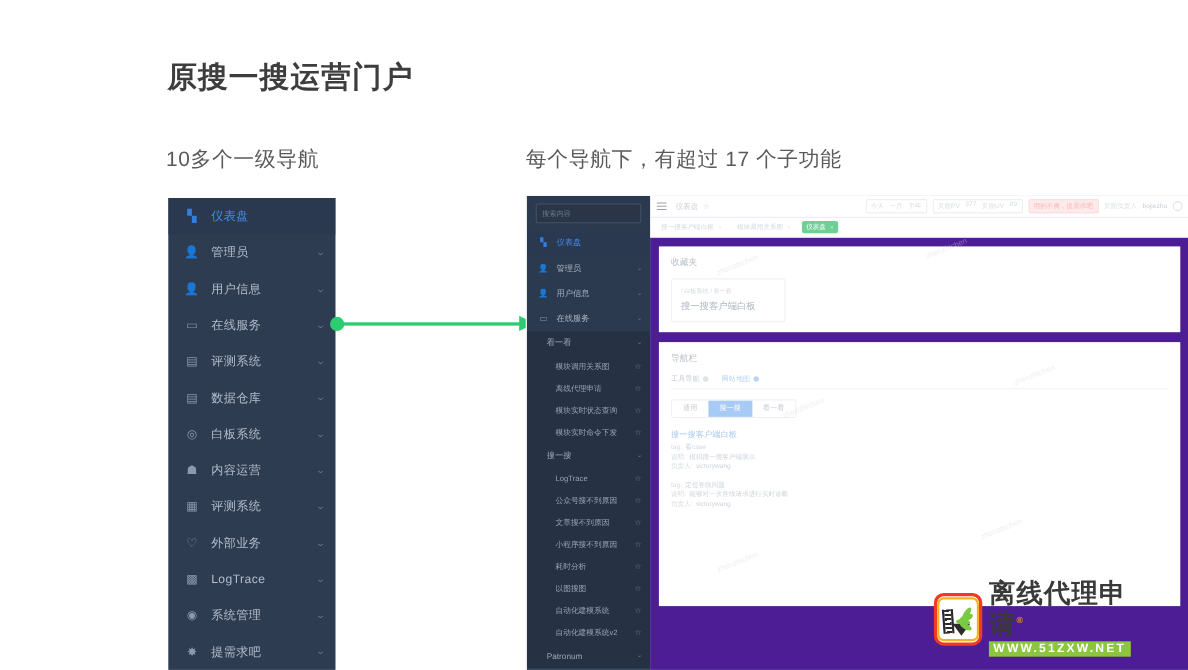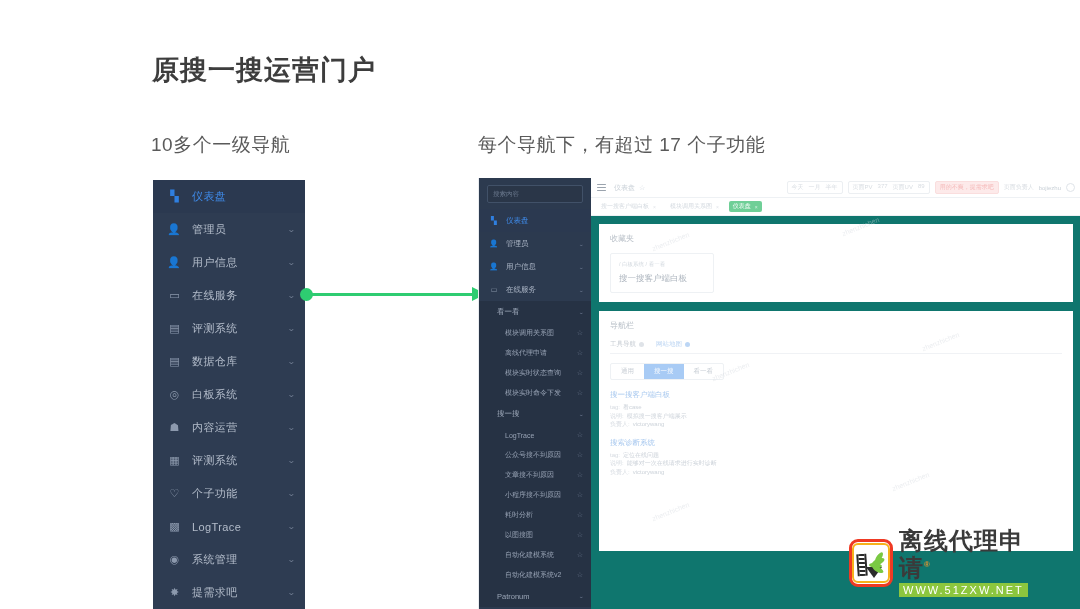--- a/index.html
+++ b/index.html
@@ -83,21 +83,21 @@
   .as-group .lbl{font-size:7.5px;color:#9aa5b6;}
   .as-group .chev{margin-left:auto;font-size:5.5px;color:#66738a;transform:scaleX(1.3);}
   .as-sub{
     height:20px;display:flex;align-items:center;padding:0 8px 0 26px;
     background:#263244;box-sizing:border-box;
   }
   .as-sub .lbl{font-size:7px;color:#97a2b4;white-space:nowrap;}
   .as-sub .star{margin-left:auto;font-size:7px;color:#6f7c91;}
 
   
-  .app-main{position:absolute;left:112px;top:0;right:0;bottom:0;background:#0f766e;}
+  .app-main{position:absolute;left:112px;top:0;right:0;bottom:0;background:#4c1d95;}
   .app-top{
     height:20px;background:#fff;display:flex;align-items:center;padding:0 6px;
     border-bottom:1px solid #eef1f4;box-sizing:border-box;
   }
   .burger{width:9px;height:8px;display:flex;flex-direction:column;justify-content:space-between;margin-right:8px;}
   .burger i{display:block;height:1.4px;background:#9aa3ad;border-radius:1px;}
   .app-top .crumb{font-size:7px;color:#cbd2d9;margin-right:4px;}
   .app-top .star{font-size:7px;color:#cfd6dd;}
   .top-right{margin-left:auto;display:flex;align-items:center;gap:5px;}
   .pill{
@@ -162,21 +162,21 @@
   }
   .pot{position:absolute;left:12px;bottom:3px;width:0;height:0;
     border-left:8px solid transparent;border-right:8px solid transparent;border-top:11px solid #2b2b2b;}
   .ladder{position:absolute;left:3px;bottom:5px;width:10px;height:22px;
     background:repeating-linear-gradient(#2b2b2b 0 2px,transparent 2px 4px);
     border-left:2px solid #2b2b2b;border-right:2px solid #2b2b2b;box-sizing:border-box;transform:rotate(-4deg);}
   .leaf{position:absolute;background:#7ac943;border-radius:50% 50% 50% 50%;}
   .logo-text{margin-left:6px;}
   .logo-cn{font-size:24px;font-weight:bold;color:#3a3a3a;letter-spacing:1px;line-height:24px;}
   .logo-url{
-    background:#8cc63e;color:#fff;font-size:11px;font-weight:normal;letter-spacing:2px;
+    background:#8cc63e;color:#fff;font-size:11px;font-weight:bold;letter-spacing:2px;
     padding:1px 4px;margin-top:3px;display:inline-block;
   }
   .reg{font-size:8px;color:#f0932b;vertical-align:super;}
 </style>
 </head>
 <body>
 
 <div class="page-title">原搜一搜运营门户</div>
 <div class="caption-left">10多个一级导航</div>
 <div class="caption-right">每个导航下，有超过 17 个子功能</div>
@@ -222,21 +222,21 @@
       <span class="lbl">内容运营</span>
       <span class="chev">⌄</span>
     </div>
     <div class="lp-item">
       <span class="ic">▦</span>
       <span class="lbl">评测系统</span>
       <span class="chev">⌄</span>
     </div>
     <div class="lp-item">
       <span class="ic">♡</span>
-      <span class="lbl">个子功能</span>
+      <span class="lbl">外部业务</span>
       <span class="chev">⌄</span>
     </div>
     <div class="lp-item">
       <span class="ic">▩</span>
       <span class="lbl">LogTrace</span>
       <span class="chev">⌄</span>
     </div>
     <div class="lp-item">
       <span class="ic">◉</span>
       <span class="lbl">系统管理</span>
@@ -415,21 +415,20 @@
           <div>看一看</div>
         </div>
       <div id="navbar-entries">
           <div class="nav-entry">
             <div class="ne-title">搜一搜客户端白板</div>
             <div class="ne-row"><b>tag:</b><span>看case</span></div>
             <div class="ne-row"><b>说明:</b><span>模拟搜一搜客户端展示</span></div>
             <div class="ne-row"><b>负责人:</b><span>victorywang</span></div>
           </div>
           <div class="nav-entry">
-            <div class="ne-title">搜索诊断系统</div>
             <div class="ne-row"><b>tag:</b><span>定位在线问题</span></div>
             <div class="ne-row"><b>说明:</b><span>能够对一次在线请求进行实时诊断</span></div>
             <div class="ne-row"><b>负责人:</b><span>victorywang</span></div>
           </div>
         </div>
     </div>
 
     <div id="watermarks">
         <div class="watermark" style="left: 60px; top: 60px;">zhenzhichen</div>
         <div class="watermark" style="left: 250px; top: 45px;">zhenzhichen</div>

